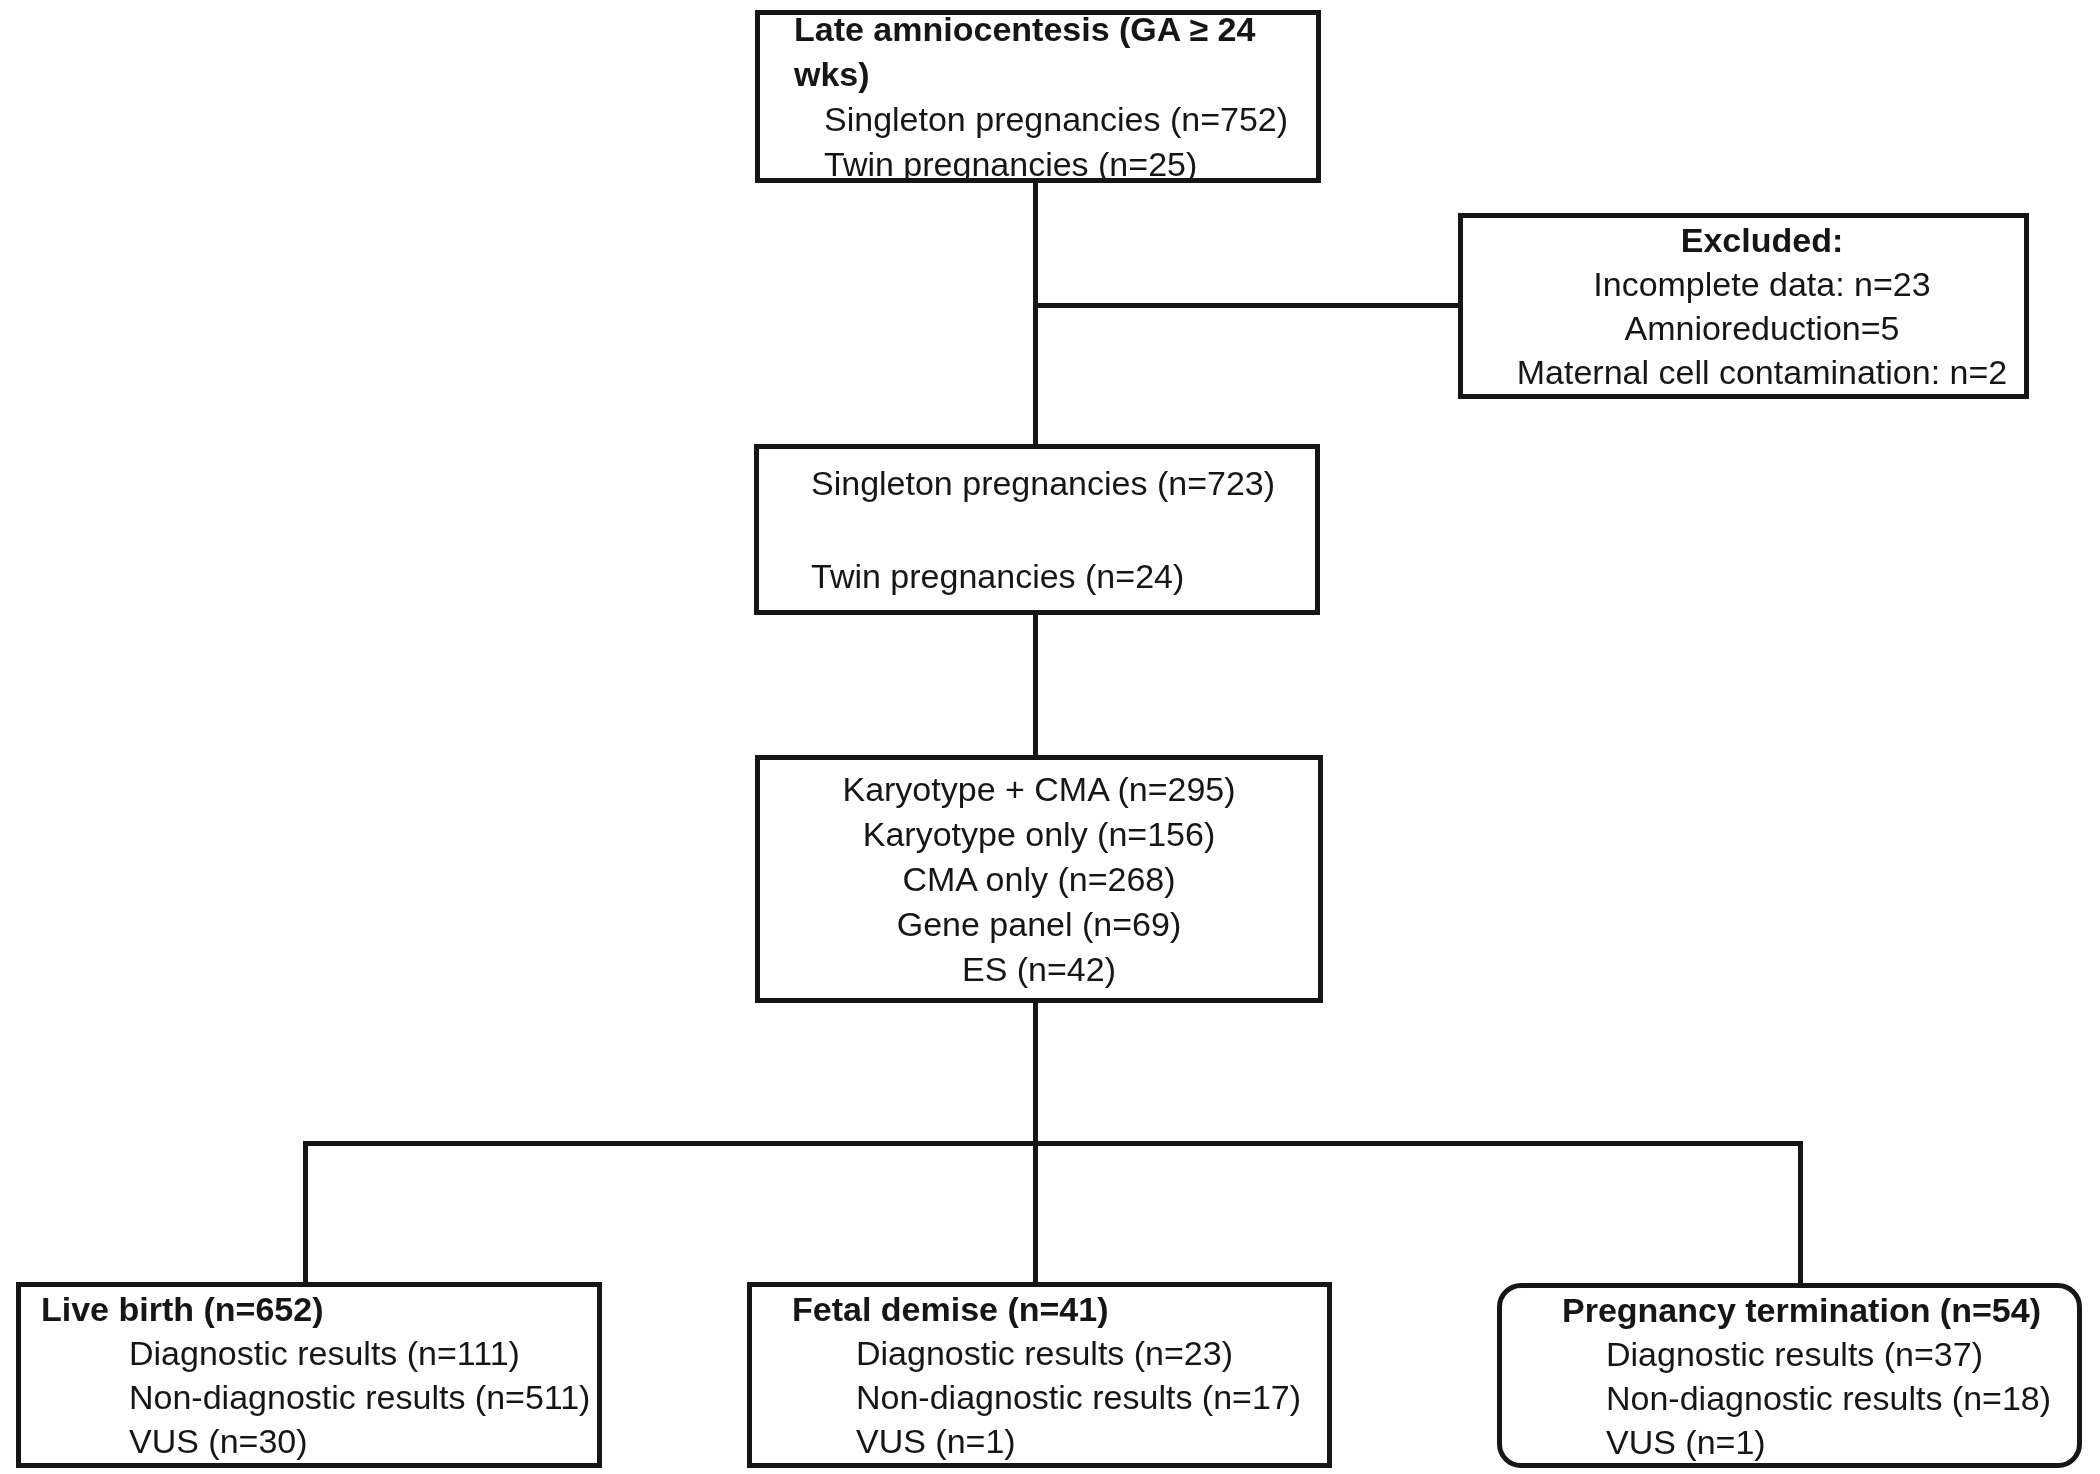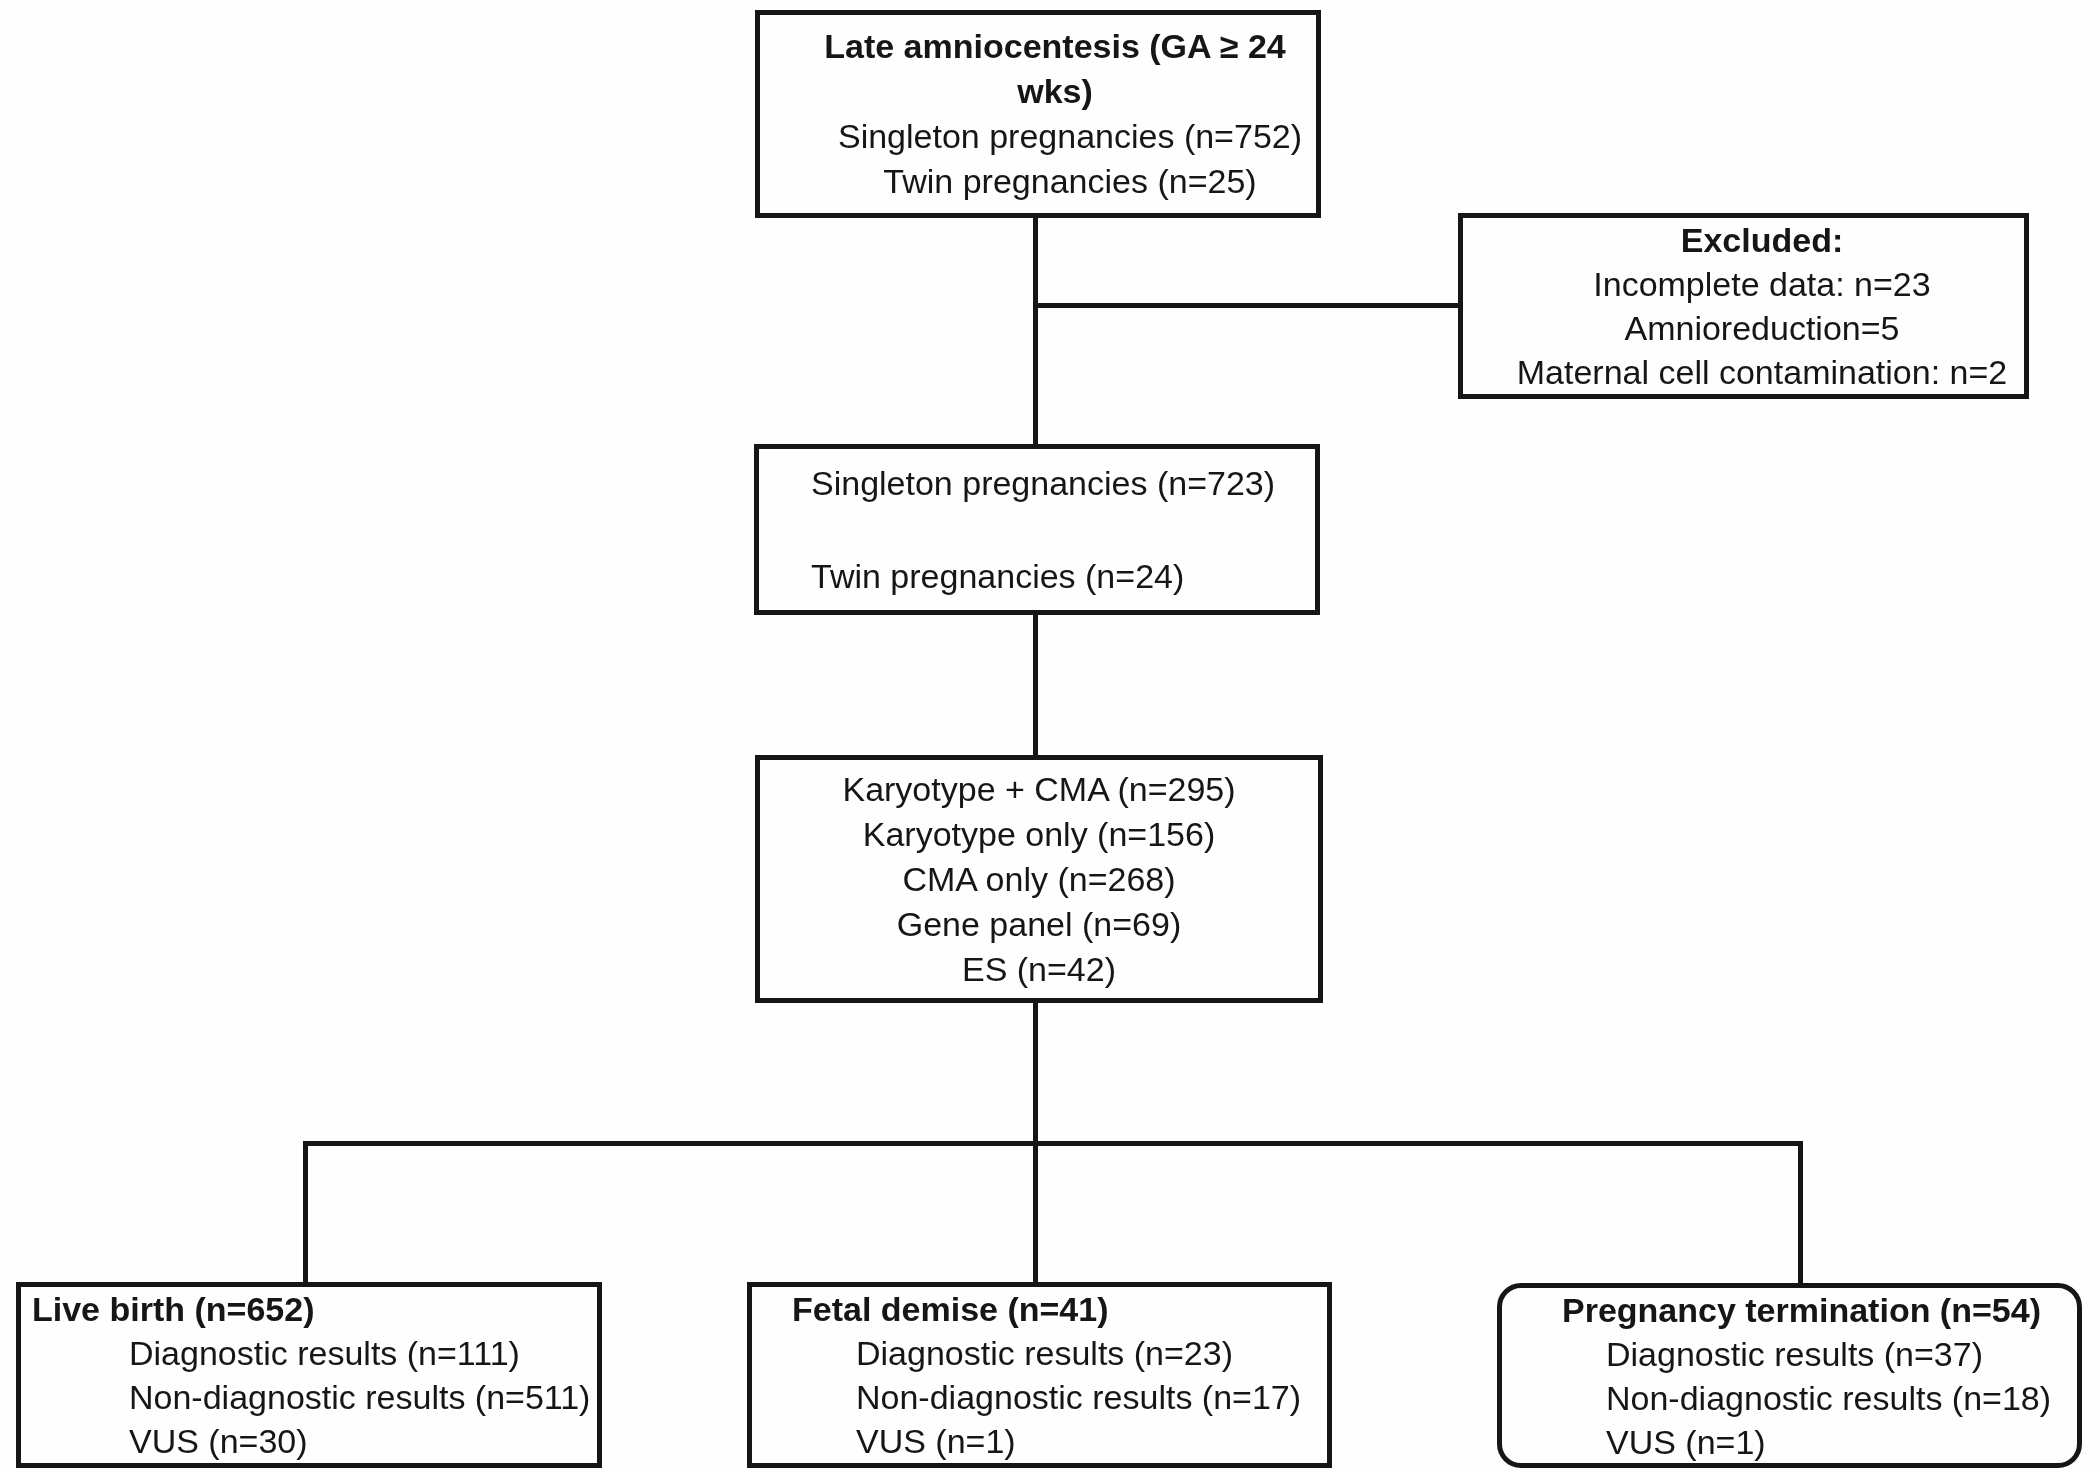--- a/index.html
+++ b/index.html
@@ -33,27 +33,27 @@
     border:5px solid var(--ink);
     background:var(--paper);
     display:flex;
     flex-direction:column;
     justify-content:center;
     font-size:34px;
     line-height:45px;
   }
   .bold{font-weight:bold;}
   .center{text-align:center;}
-  .box-late     {left:755px;  top:10px;   width:566px; height:208px; padding-left:34px;text-align:center;}
+  .box-late     {left:755px;  top:10px;   width:566px; height:173px; padding-left:34px;}
   .box-late .sub{padding-left:30px;}
   .box-excluded {left:1458px; top:213px;  width:571px; height:186px; line-height:44px;padding-left:37px;}
   .box-included {left:754px;  top:444px;  width:566px; height:171px; padding-left:52px;gap:48px;}
   .box-testing  {left:755px;  top:755px;  width:568px; height:248px; line-height:45px;}
   .box-live     {left:16px;   top:1282px; width:586px; height:186px; line-height:44px;}
-  .box-live .ttl {padding-left:11px;}
+  .box-live .ttl {padding-left:20px;}
   .box-live .sub {padding-left:96px;margin-left:12px;}
   .box-fetal    {left:747px;  top:1282px; width:585px; height:186px; line-height:44px;}
   .box-fetal .ttl{padding-left:40px;}
   .box-fetal .sub{padding-left:104px;}
   .box-term     {left:1497px; top:1283px; width:585px; height:185px; line-height:44px;border-radius:24px;}
   .box-term .ttl {padding-left:60px;}
   .box-term .sub {padding-left:104px;}
 </style>
 </head>
 <body>

